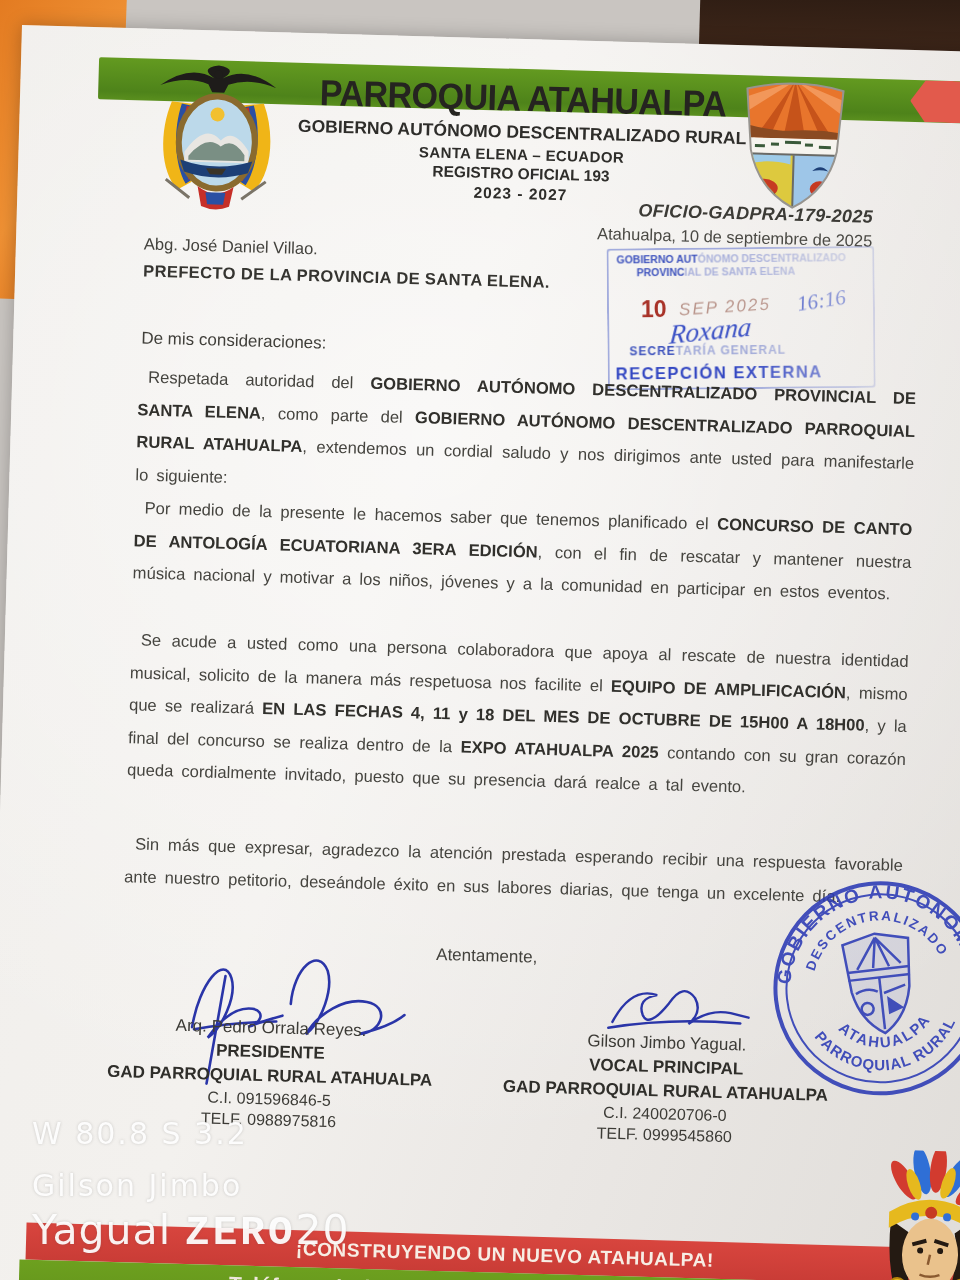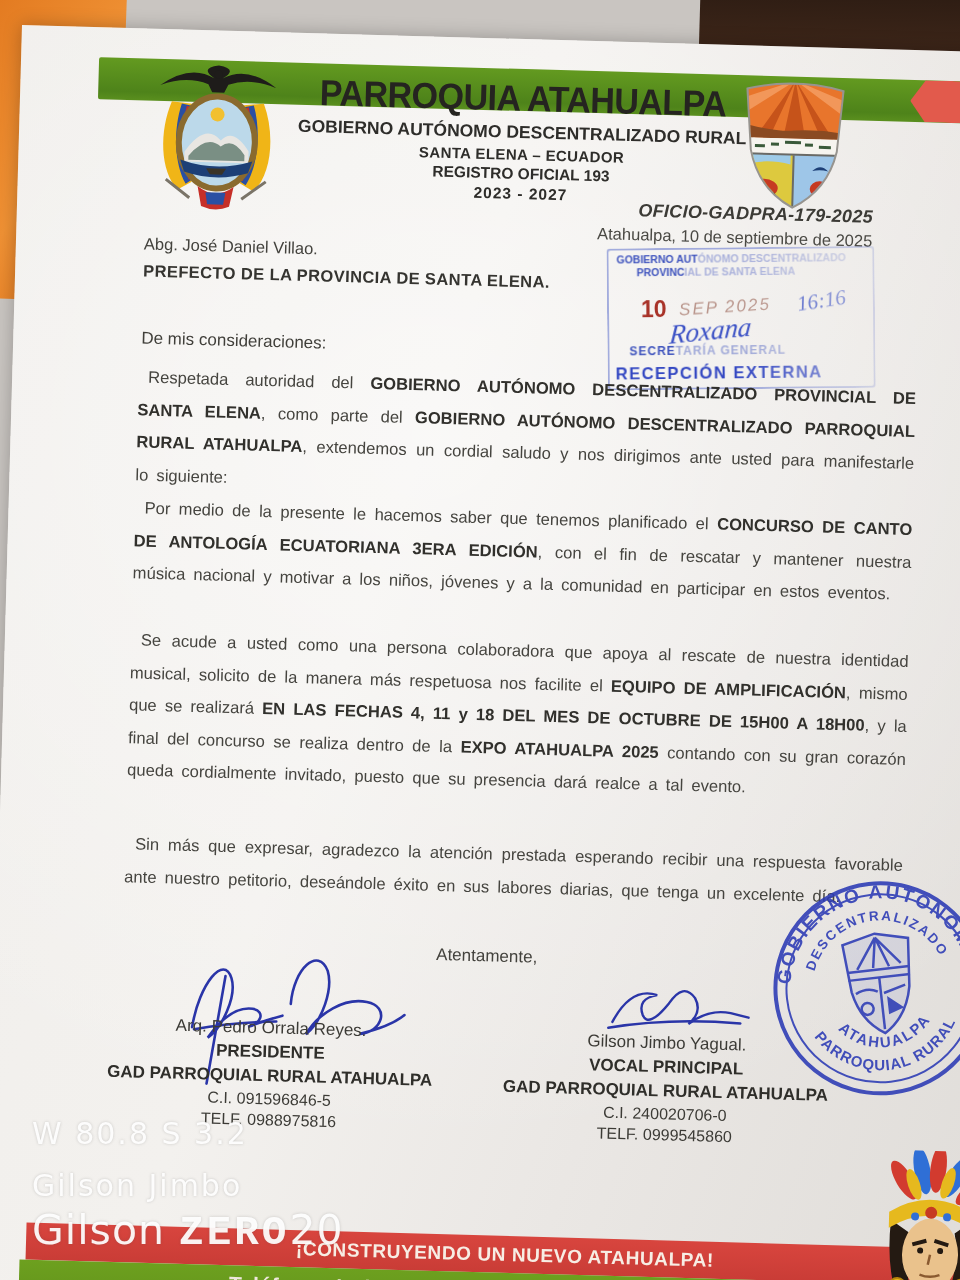--- a/index.html
+++ b/index.html
@@ -302,16 +302,16 @@
         <circle cx="86" cy="136" r="8" fill="#e6b91e" stroke="#b8860b" stroke-width="2"></circle>
         <path d="M20,150 Q54,132 88,150 L92,185 L16,185 Z" fill="#c43a30"></path>
         <path d="M44,140 L54,160 L64,140" fill="#eac28c"></path>
       </g>
     </svg>
   </div>
 
   <div class="wm wm-coords">W 80.8 S 3.2</div>
   <div class="wm wm-name">Gilson Jimbo</div>
   <div class="wm wm-device">
-    <span class="brand">Gilson</span>
+    <span class="brand">Yagual</span>
     <span class="model">ZERO</span><span class="suffix">20</span>
   </div>
 </div>
 
 </body></html>

